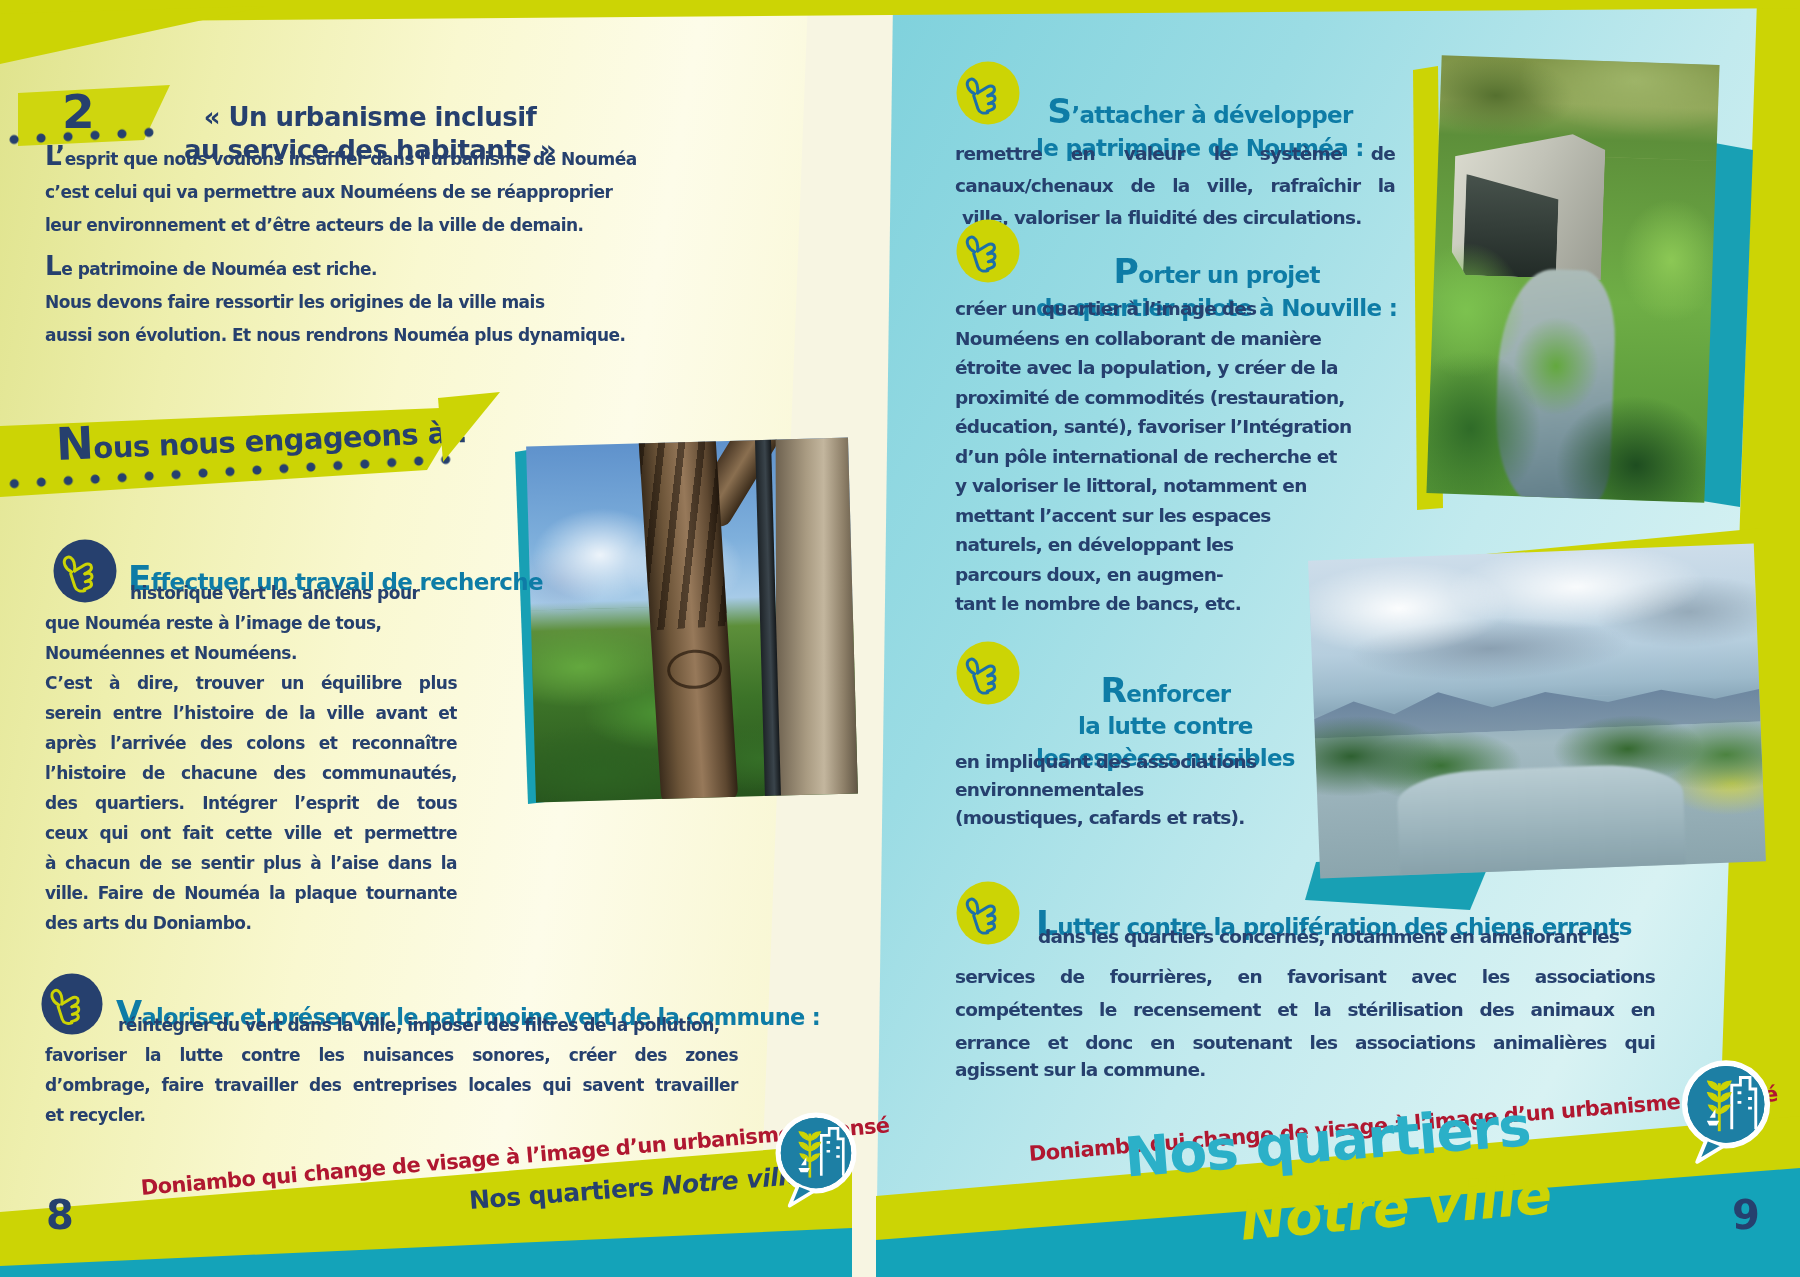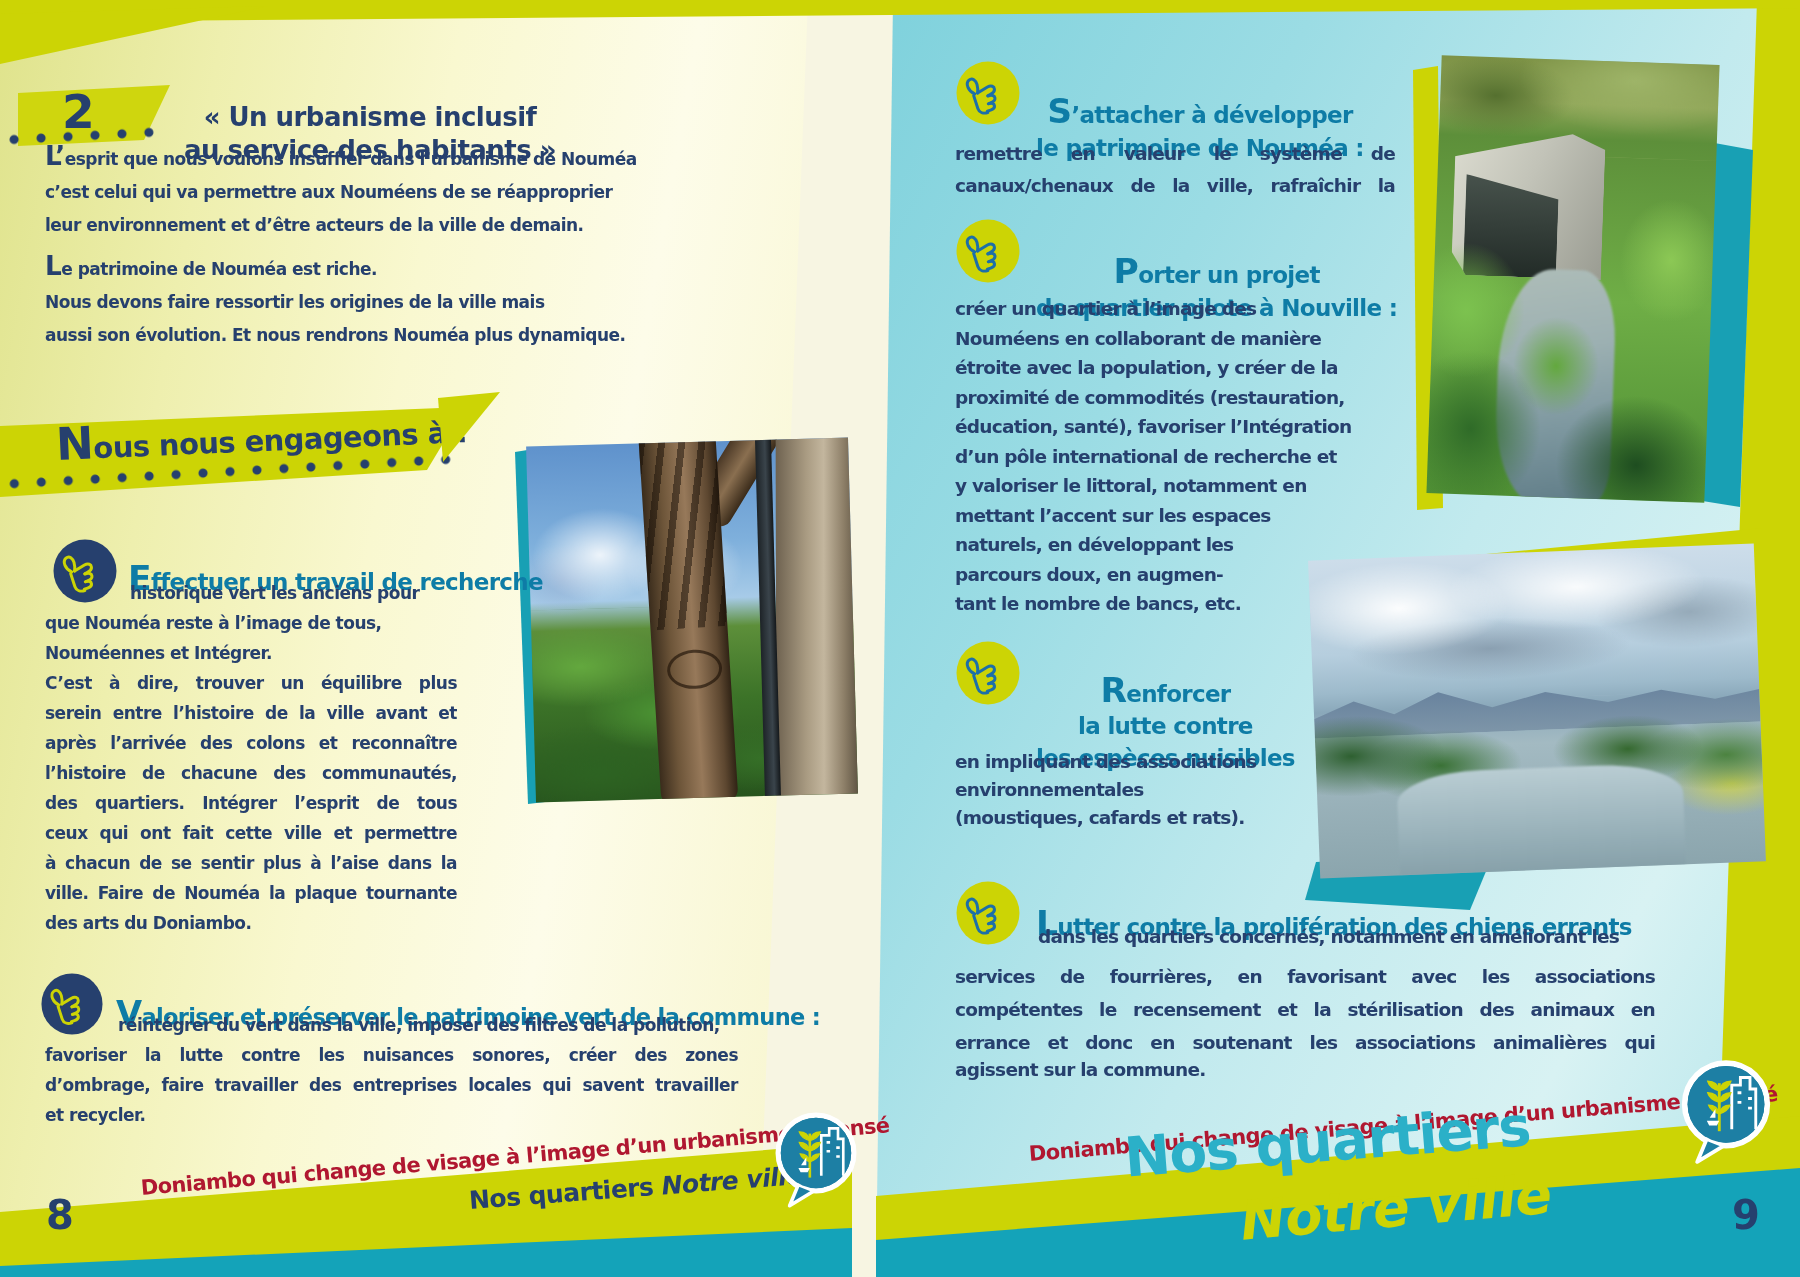--- a/index.html
+++ b/index.html
@@ -98,21 +98,21 @@
         <path d="M21 29 c2 0 3.4 1 3.1 2.6 c-0.3 1.4 -1.8 1.9 -3.4 1.9 l-2.2 0"></path>
         <path d="M18.5 34.4 c-3 0 -5.5 -1.6 -5.5 -4.6 l0 -9"></path>
       </g>
     </svg>
   </div>
   <div class="abs head-item" style="left:128px;top:543px;">
     <span class="lead">E</span><span>ffectuer un travail de recherche</span>
   </div>
   <div class="abs body-l" style="left:130px;top:578px;">historique vert les anciens pour</div>
   <div class="abs body-l" style="left:45px;top:608px;width:412px;">que Nouméa reste à l’image de tous,
-Nouméennes et Intégrer.</div>
+Nouméennes et Nouméens.</div>
   <div class="abs body-l just" style="left:45px;top:668px;width:412px;">C’est à dire, trouver un équilibre plus
 serein entre l’histoire de la ville avant et
 après l’arrivée des colons et reconnaître
 l’histoire de chacune des communautés,
 des quartiers. Intégrer l’esprit de tous
 ceux qui ont fait cette ville et permettre
 à chacun de se sentir plus à l’aise dans la
 ville. Faire de Nouméa la plaque tournante</div>
   <div class="abs body-l" style="left:45px;top:908px;">des arts du Doniambo.</div>
 
@@ -215,20 +215,21 @@
         <path d="M18.5 34.4 c-3 0 -5.5 -1.6 -5.5 -4.6 l0 -9"></path>
       </g>
     </svg>
   </div>
   <div class="abs head-item" style="left:1036px;top:66px;line-height:33px;">
     <span class="lead">S</span><span>’attacher à développer
 le patrimoine de Nouméa :</span>
   </div>
   <div class="abs body-r just" style="left:955px;top:138px;width:440px;line-height:32px;">remettre en valeur le système de
 canaux/chenaux de la ville, rafraîchir la</div>
+  <div class="abs body-r" style="left:962px;top:202px;line-height:32px;">ville, valoriser la fluidité des circulations.</div>
 
   <div class="abs" style="left:955px;top:218px;width:66px;height:66px;">
     <svg class="icon-thumb" width="66" height="66" viewBox="0 0 44 44">
       <circle cx="22" cy="22" r="21" fill="#ccd405"></circle>
       <g fill="none" stroke="#1d6fa8" stroke-width="2" stroke-linecap="round" stroke-linejoin="round" transform="rotate(-18 22 24)">
         <path d="M14 20 c-3.5 -3 -4 -8.5 -0.8 -10 c2.8 -1.2 4.3 1.6 4.2 4.4 c-0.1 2.2 -0.6 4 -1.4 5.6"></path>
         <path d="M16 20 l7.5 -1.8 c2.8 -0.6 4.4 1 4 2.8 c-0.3 1.5 -1.8 2.2 -3.6 2.5 l-2 0.3"></path>
         <path d="M22 24 c2.6 -0.1 4.3 1 4 2.7 c-0.3 1.6 -2 2.1 -3.8 2.2 l-1.6 0.1"></path>
         <path d="M21 29 c2 0 3.4 1 3.1 2.6 c-0.3 1.4 -1.8 1.9 -3.4 1.9 l-2.2 0"></path>
         <path d="M18.5 34.4 c-3 0 -5.5 -1.6 -5.5 -4.6 l0 -9"></path>

